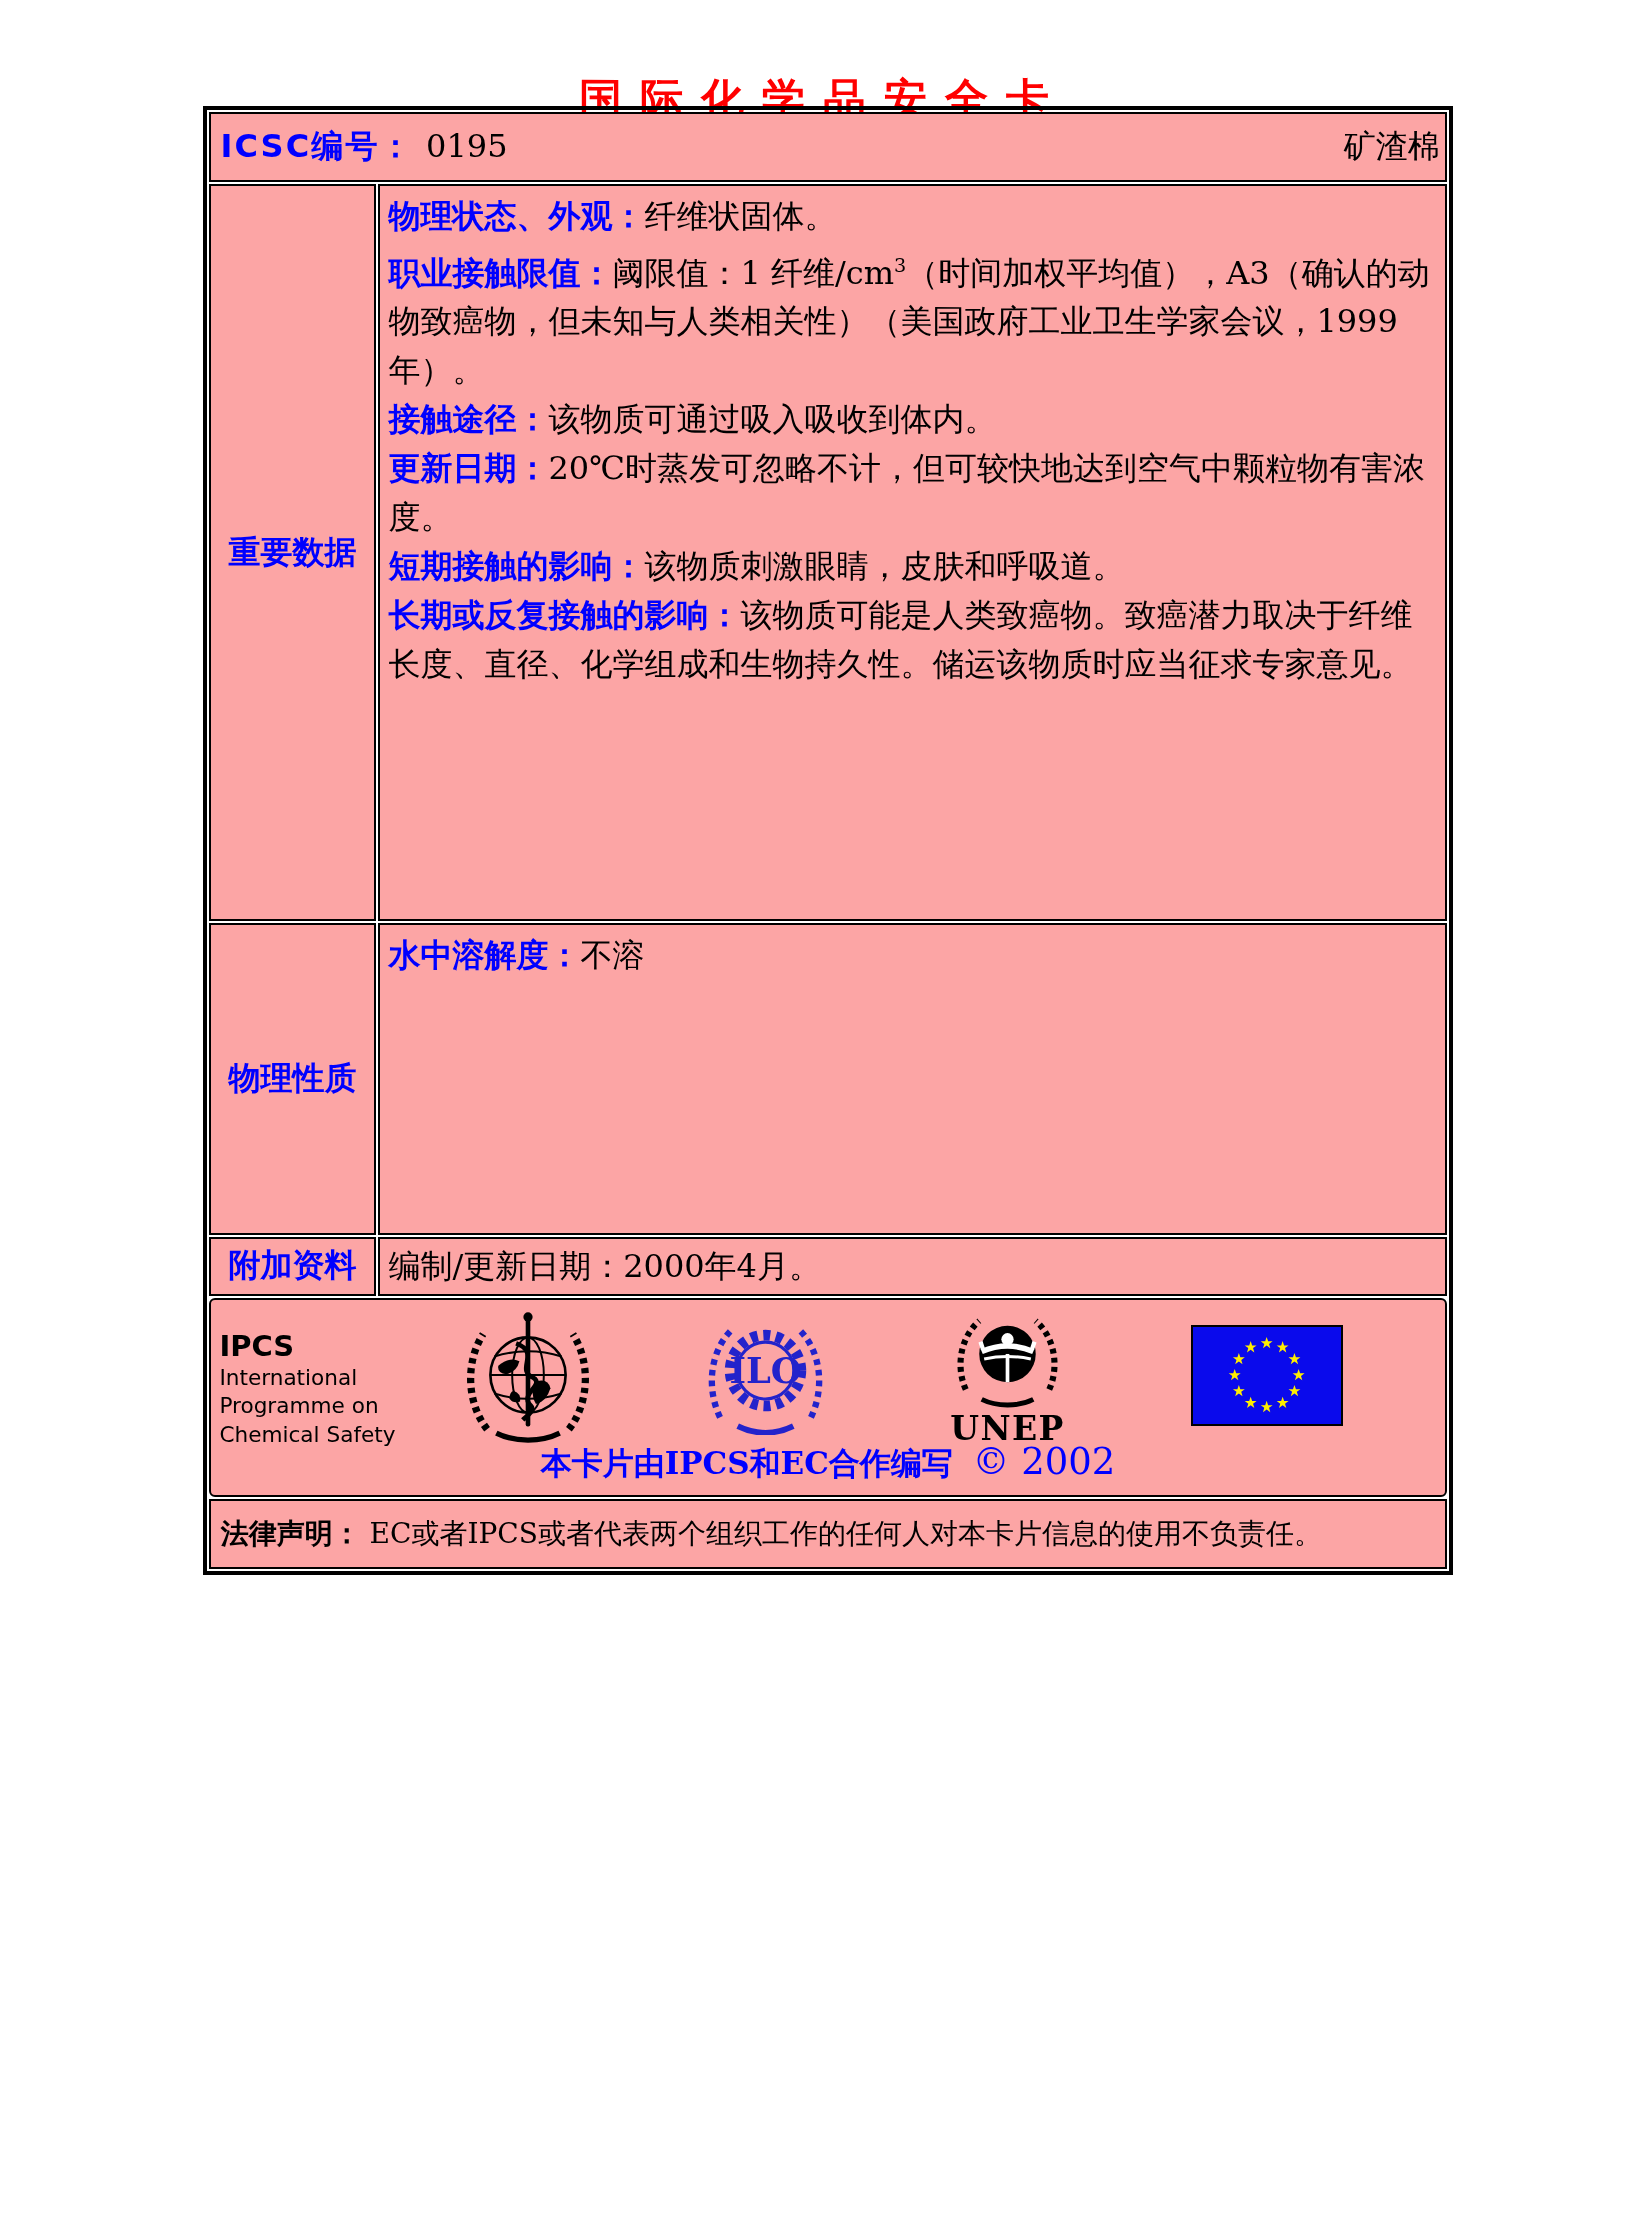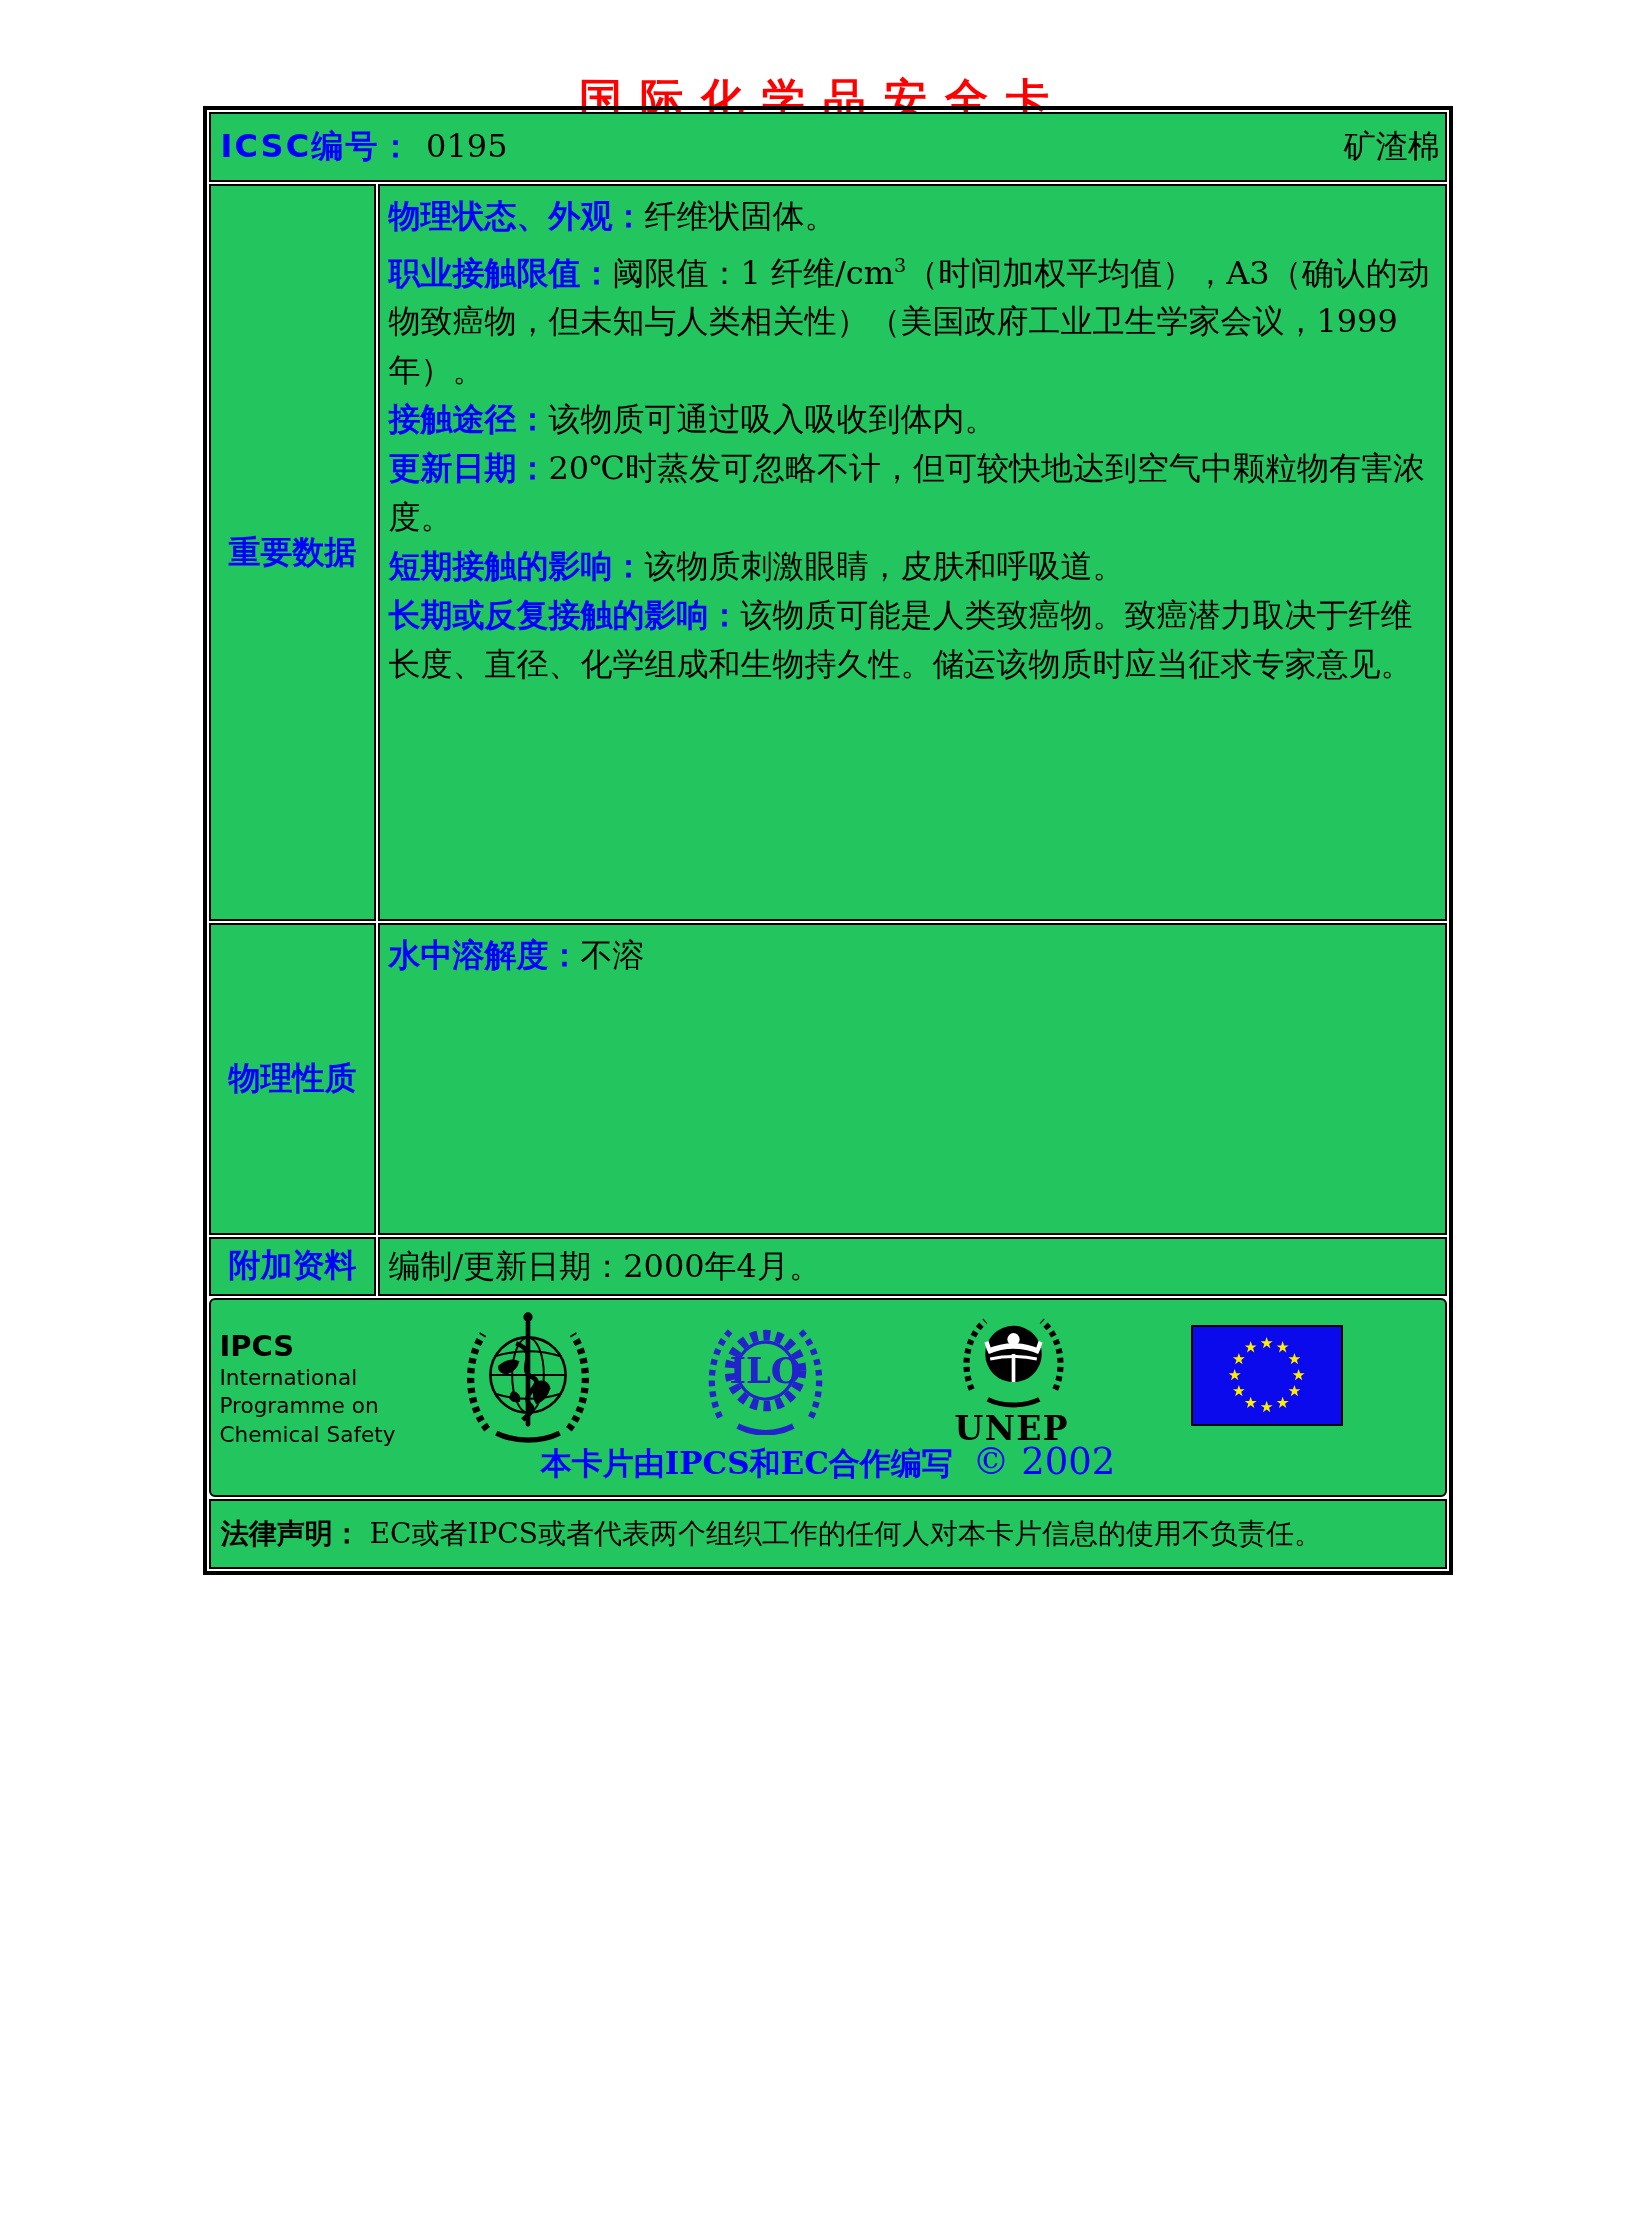--- a/index.html
+++ b/index.html
@@ -3,21 +3,21 @@
 <meta charset="utf-8">
 <style>
   html,body{margin:0;padding:0;background:#ffffff;}
   .page{position:relative;width:1646px;height:2130px;background:#fff;overflow:hidden;
         font-family:"DejaVu Serif","Liberation Serif",serif;color:#000;}
   .page-title{position:absolute;top:42px;left:0;width:100%;text-align:center;
         font-family:"DejaVu Sans","Liberation Sans",sans-serif;
         font-weight:bold;font-size:43px;letter-spacing:18px;color:var(--title-red,#f00);}
   table.card{position:absolute;left:203px;top:106px;width:1250px;
         border:4.2px solid #000;border-collapse:separate;border-spacing:2.8px;}
-  td{border:2.1px solid #000;background:#22c55e;vertical-align:top;}
+  td{border:2.1px solid #000;background:#fca5a5;vertical-align:top;}
   td.lab{width:161px;text-align:center;vertical-align:middle;
         font-family:"DejaVu Sans","Liberation Sans",sans-serif;
         font-weight:bold;font-size:32px;color:var(--label-blue,#00f);}
   .hdr-flex{display:flex;justify-content:space-between;align-items:center;height:100%;
         padding:0 4.2px 0 8.4px;}
   .hdr-left{display:flex;align-items:baseline;gap:12.5px;}
   .icsc-lab{font-family:"DejaVu Sans","Liberation Sans",sans-serif;font-weight:bold;
         font-size:32px;color:var(--label-blue,#00f);letter-spacing:2.1px;}
   .hdr-num,.hdr-sub{font-size:32px;color:#000;}
   td.content{padding:5.6px 14px 5.6px 8.4px;font-size:32px;line-height:49px;}
@@ -29,21 +29,21 @@
   td.simple{padding:2.8px 14px 2.8px 8.4px;font-size:32px;line-height:49px;vertical-align:top;}
   td.mid{vertical-align:middle;}
   td.logos-cell{position:relative;padding:0;border-radius:6px;}
   .ipcs-block{position:absolute;left:8.4px;top:29px;
         font-family:"DejaVu Sans","Liberation Sans",sans-serif;color:#000;}
   .ipcs-acronym{font-size:29px;font-weight:bold;line-height:35px;}
   .ipcs-line{font-size:21.6px;line-height:28.5px;}
   .logo{position:absolute;}
   .who-logo{left:251px;top:9.7px;}
   .ilo-logo{left:491px;top:15.3px;}
-  .unep-block{position:absolute;left:735px;top:11px;width:123px;text-align:right;}
+  .unep-block{position:absolute;left:735px;top:11px;width:123px;text-align:center;}
   .unep-label{font-family:"DejaVu Serif","Liberation Serif",serif;font-weight:bold;
         font-size:33px;letter-spacing:1.4px;color:#000;line-height:35px;}
   .eu-flag{position:absolute;left:980px;top:25px;width:152px;height:101px;
         background:var(--eu-blue,#0a0aec);border:2.1px solid #000;box-sizing:border-box;}
   .caption-row{position:absolute;left:0;bottom:9.7px;width:100%;text-align:center;
         color:var(--label-blue,#00f);}
   .caption-text{font-weight:bold;font-size:31px;}
   .copyright-text{font-size:37px;margin-left:16px;}
   td.legal-cell{vertical-align:middle;padding:4.2px 9.7px;font-size:28px;}
   .legal-label{font-family:"DejaVu Sans","Liberation Sans",sans-serif;font-weight:bold;

